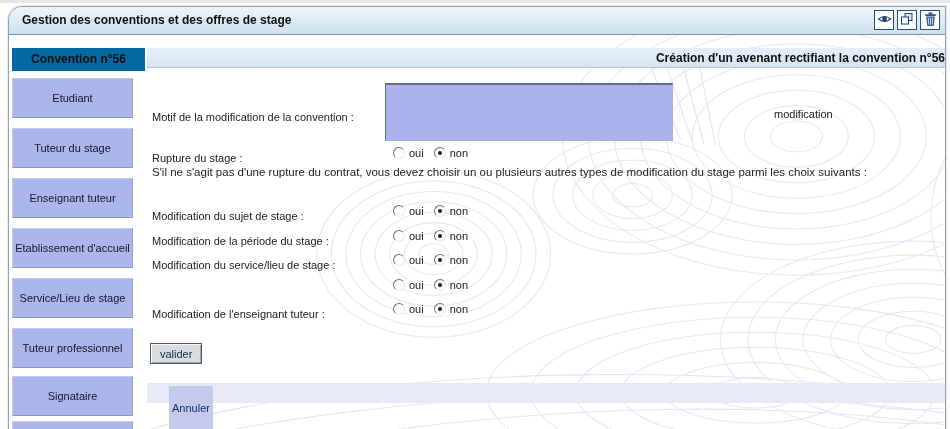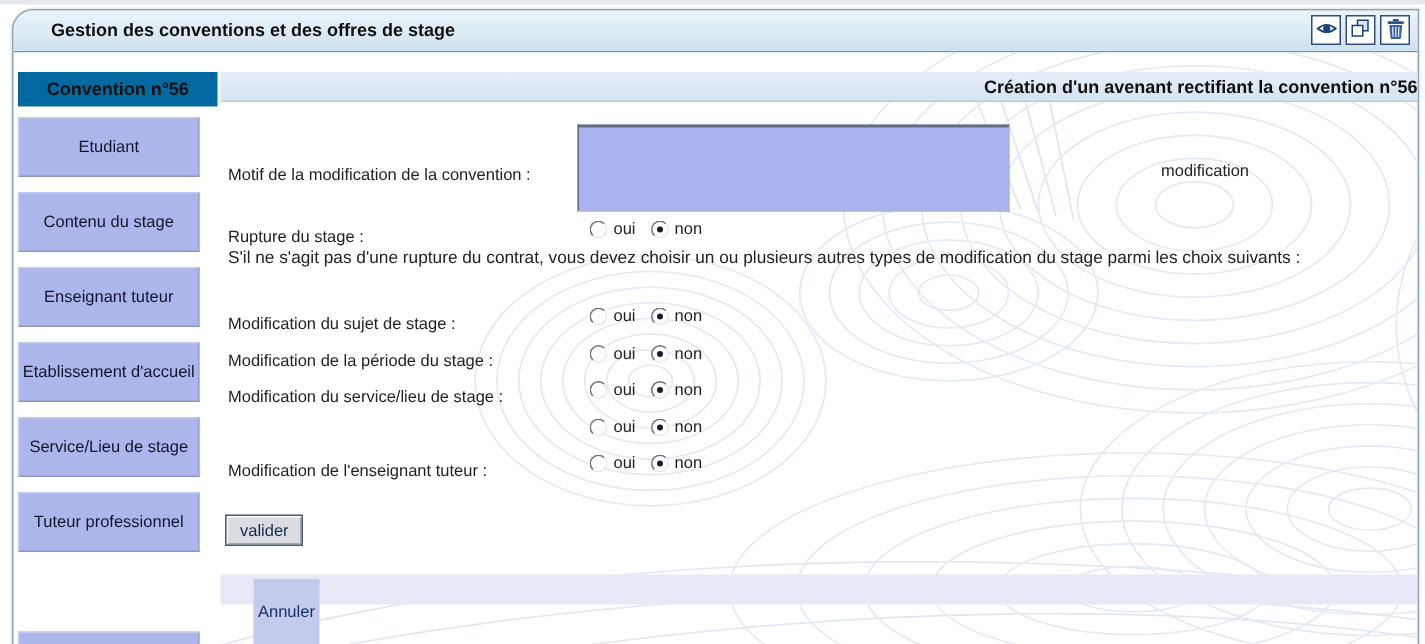--- a/index.html
+++ b/index.html
@@ -2,21 +2,21 @@
 <html><head>
 <meta charset="utf-8">
 <style>
   html,body{margin:0;padding:0;width:950px;height:429px;overflow:hidden;background:#ffffff;
     font-family:"Liberation Sans",sans-serif;}
   .top-strip{position:absolute;left:0;top:0;right:0;height:3px;background:#e4e8ec;}
   .window{position:absolute;left:8px;top:6px;width:936px;height:424px;background:#fff;
     border:1px solid #8fa3b5;border-radius:14px 0 0 0;overflow:hidden;box-shadow:0 0 0 1px #e6eaee;}
   .titlebar{position:absolute;left:0;top:0;right:0;height:27px;
     background:linear-gradient(#ecf4fa,#cfe2ef);border-bottom:1px solid #7d93a6;border-radius:13px 0 0 0;}
-  .titlebar .title{position:absolute;left:25px;top:6px;font-size:12px;font-weight:bold;color:#101010;white-space:nowrap;}
+  .titlebar .title{position:absolute;left:13px;top:6px;font-size:12px;font-weight:bold;color:#101010;white-space:nowrap;}
   .tb-icons{position:absolute;right:5px;top:3px;display:flex;gap:3px;}
   .icon-btn{width:20px;height:20px;background:#fff;border:1px solid #2c4d77;display:flex;
     align-items:center;justify-content:center;padding:0;cursor:pointer;}
   
   .sidebar-header{position:absolute;left:3px;top:41px;width:133px;height:23px;background:#0369a1;
     font-weight:bold;font-size:12px;color:#101010;text-align:center;line-height:23px;}
   .side-btn{position:absolute;left:3px;width:121px;height:40px;background:#adb6ea;
     border:1px solid #c3caf2;border-bottom-color:#8e96c6;border-right-color:#98a0cc;
     font-size:11px;color:#14142e;display:flex;align-items:center;justify-content:center;
     text-align:center;cursor:pointer;box-sizing:border-box;}
@@ -137,25 +137,26 @@
         <ellipse cx="520" cy="335" rx="76.7" ry="28.3"></ellipse>
         <ellipse cx="520" cy="335" rx="115.0" ry="42.5"></ellipse>
         <ellipse cx="520" cy="335" rx="153.3" ry="56.7"></ellipse>
         <ellipse cx="520" cy="335" rx="191.7" ry="70.8"></ellipse>
         <ellipse cx="520" cy="335" rx="230.0" ry="85.0"></ellipse>
       </g>
   </svg>
 
   <div class="sidebar-header">Convention n°56</div>
   <div class="side-btn" style="top:71px">Etudiant</div>
-  <div class="side-btn" style="top:121px">Contenu du stage</div>
+  <div class="side-btn" style="top:121px">Tuteur du stage</div>
   <div class="side-btn" style="top:171px">Enseignant tuteur</div>
   <div class="side-btn" style="top:221px">Etablissement d'accueil</div>
   <div class="side-btn" style="top:271px">Service/Lieu de stage</div>
   <div class="side-btn" style="top:321px">Tuteur professionnel</div>
+  <div class="side-btn" style="top:369px">Signataire</div>
   <div class="side-btn" style="top:414px;height:12px"></div>
 
   <div class="main-heading">Création d'un avenant rectifiant la convention n°56</div>
 
   <div class="form-row" style="top:100px">
     <span class="form-label">Motif de la modification de la convention :</span>
   </div>
   <textarea class="motif" style=""></textarea>
   <span class="obligatoire">modification</span>
 

